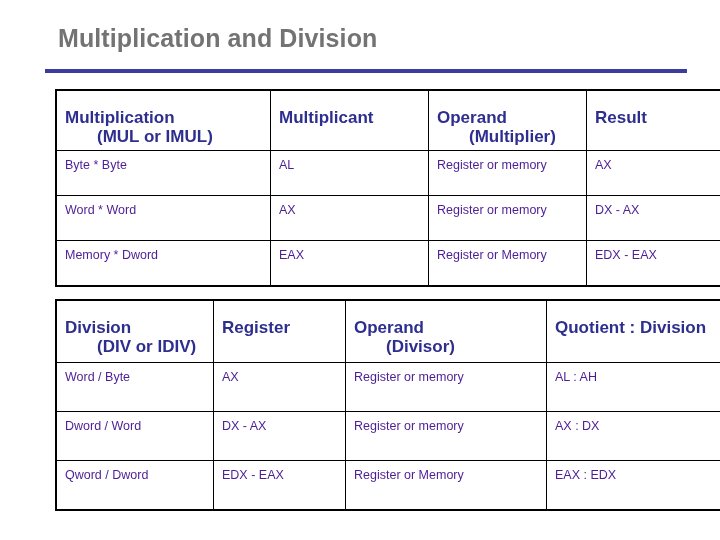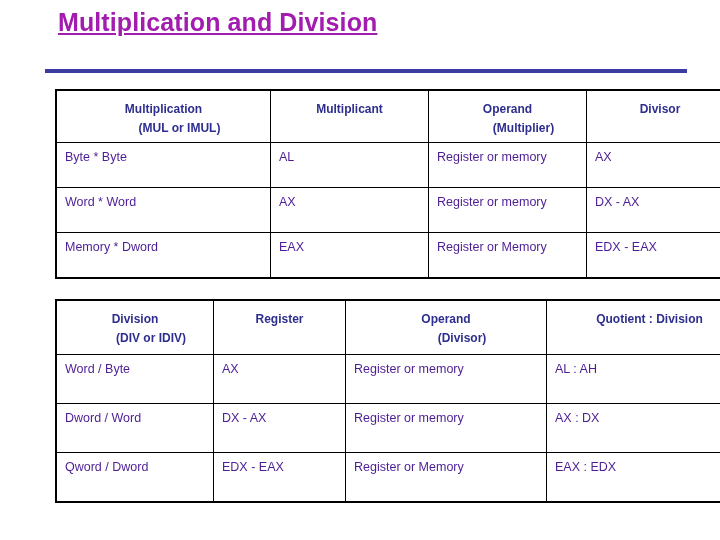--- a/index.html
+++ b/index.html
@@ -13,27 +13,26 @@
     position: relative;
     overflow: hidden;
     font-family: "Liberation Sans", sans-serif;
     -webkit-font-smoothing: none;
   }
 
   
   #slide-title {
     position: absolute;
     left: 58px;
-    top: 8px;
+    top: 24px;
     font-size: 25px;
     font-weight: bold;
-    color: #a21caf;
+    color: #737373;
     letter-spacing: 0.1px;
     white-space: nowrap;
-    text-decoration: underline;
   }
 
   #title-rule {
     position: absolute;
     left: 45px;
     top: 69px;
     width: 642px;
     height: 4px;
     background: #3b3ba0;
   }
@@ -50,24 +49,23 @@
     vertical-align: top;
     padding: 6px 8px 4px 8px;
     font-size: 12.5px;
     line-height: 17px;
     color: #4c1d95;
     font-weight: normal;
   }
   .data-table tr.header-row td {
     color: #2e2e8f;
     font-weight: bold;
-    font-size: 12px;
+    font-size: 17px;
     line-height: 19px;
-    padding-top: 9px;
-    text-align: center;
+    padding-top: 17px;
   }
   .data-table .hdr-line2 { display: block; margin-left: 32px; }
 
   
   #table-multiplication,
   #table-division {
     outline: 2px solid #000000;
     outline-offset: -1px;
   }
 
@@ -112,21 +110,21 @@
         <span class="hdr-line2">(MUL or IMUL)</span>
       </td>
       <td class="c2">
         <span>Multiplicant</span>
       </td>
       <td class="c3">
         <span>Operand</span>
         <span class="hdr-line2">(Multiplier)</span>
       </td>
       <td class="c4">
-        <span>Divisor</span>
+        <span>Result</span>
       </td>
     </tr>
 
     <tr class="body-row">
       <td class="c1">Byte * Byte</td>
       <td class="c2">AL</td>
       <td class="c3">Register or memory</td>
       <td class="c4">AX</td>
     </tr>
     <tr class="body-row">

